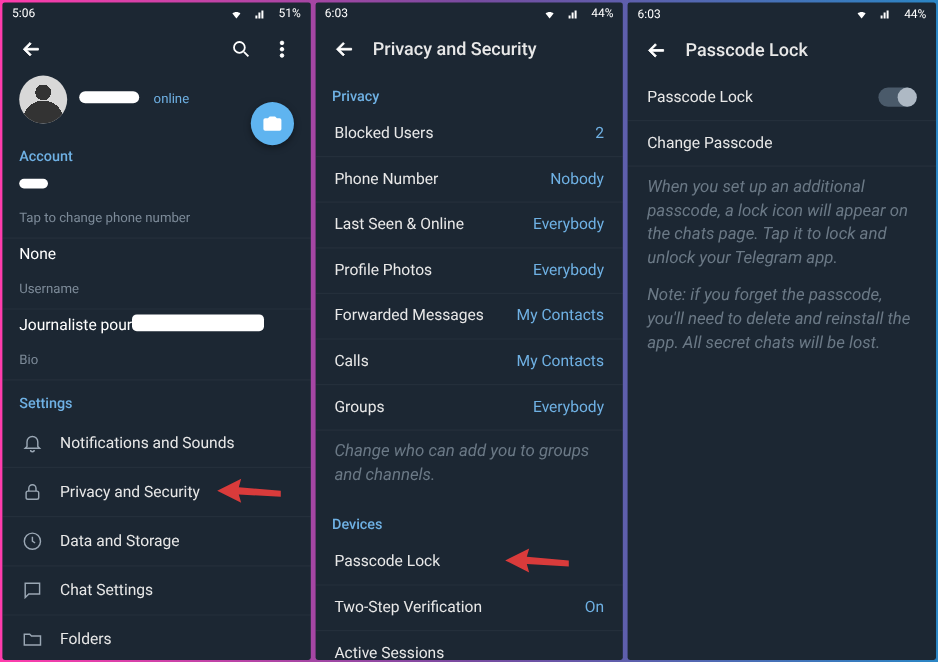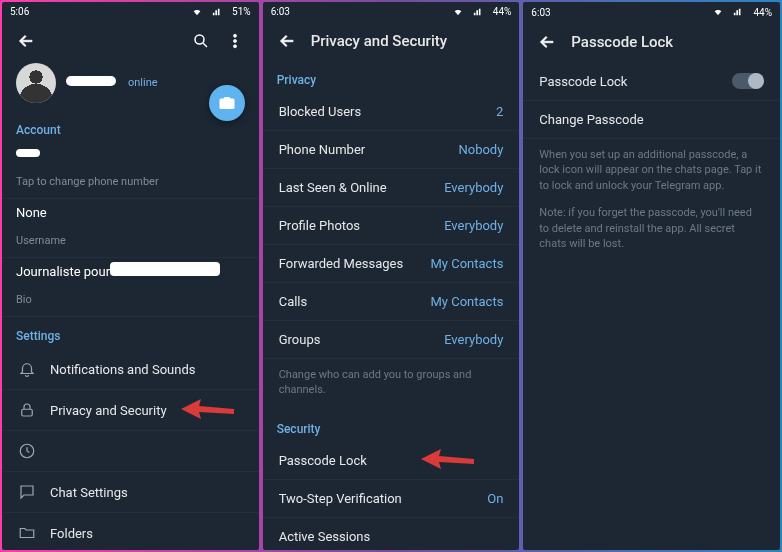--- a/index.html
+++ b/index.html
@@ -70,21 +70,21 @@
   .row {
     display: flex; align-items: center; gap: 14px;
     padding: 11px 16px;
     font-size: 13px;
     border-bottom: 1px solid rgba(255,255,255,0.04);
   }
   .row .lefticon { width: 18px; height:18px; display:flex; align-items:center; justify-content:center; flex-shrink:0; }
   .row .lefticon svg { width:18px; height:18px; fill:none; stroke:#9aa7b4; stroke-width:1.6; }
   .row .label { flex: 1; color: #e8e8e8; }
   .row .value { color: #6fb1e4; font-size: 13px; }
-  .hint { font-size: 11px; color: #6b7986; padding: 8px 16px 12px; line-height: 1.4; }
+  .hint { font-size: 14px; color: #6b7986; padding: 8px 16px 12px; line-height: 1.4; font-style: italic; }
   .toggle {
     width: 32px; height: 16px; border-radius: 10px;
     background: #4a5a6a; position:relative; flex-shrink:0;
   }
   .toggle::after {
     content:""; position:absolute; width: 16px; height:16px; border-radius:50%;
     background:#aeb9c4; top:0; right:0;
   }
   .arrow {
     position:absolute; width: 60px; height: 30px; pointer-events:none;
@@ -190,20 +190,21 @@
         </svg>
     </div>
   </div>
   <div class="row">
     <div class="lefticon">
         <svg viewBox="0 0 24 24">
           <circle cx="12" cy="12" r="9"></circle>
           <path d="M12 7v5l3 2"></path>
         </svg>
       </div>
+    <div class="label">Data and Storage</div>
   </div>
   <div class="row">
     <div class="lefticon">
         <svg viewBox="0 0 24 24">
           <path d="M4 4h16v12H8l-4 4z"></path>
         </svg>
       </div>
     <div class="label">Chat Settings</div>
   </div>
   <div class="row">
@@ -275,21 +276,21 @@
       <div class="label">Calls</div>
       <div class="value">My Contacts</div>
     </div>
   <div class="row">
       <div class="label">Groups</div>
       <div class="value">Everybody</div>
     </div>
   <div class="hint">Change who can add you to groups and channels.</div>
   <div class="divider-shadow"></div>
 
-  <div class="section-hdr">Security</div>
+  <div class="section-hdr">Devices</div>
   <div class="row" style="position:relative;">
     <div class="label">Passcode Lock</div>
     <div class="arrow" style="right:40px; top:2px;">
       <svg viewBox="0 0 60 30">
           <path d="M5 15 L40 12 L38 5 L58 15 L38 25 L40 18 L5 20 Z" transform="scale(-1,1) translate(-60,0)"></path>
         </svg>
     </div>
   </div>
   <div class="row">
       <div class="label">Two-Step Verification</div>

